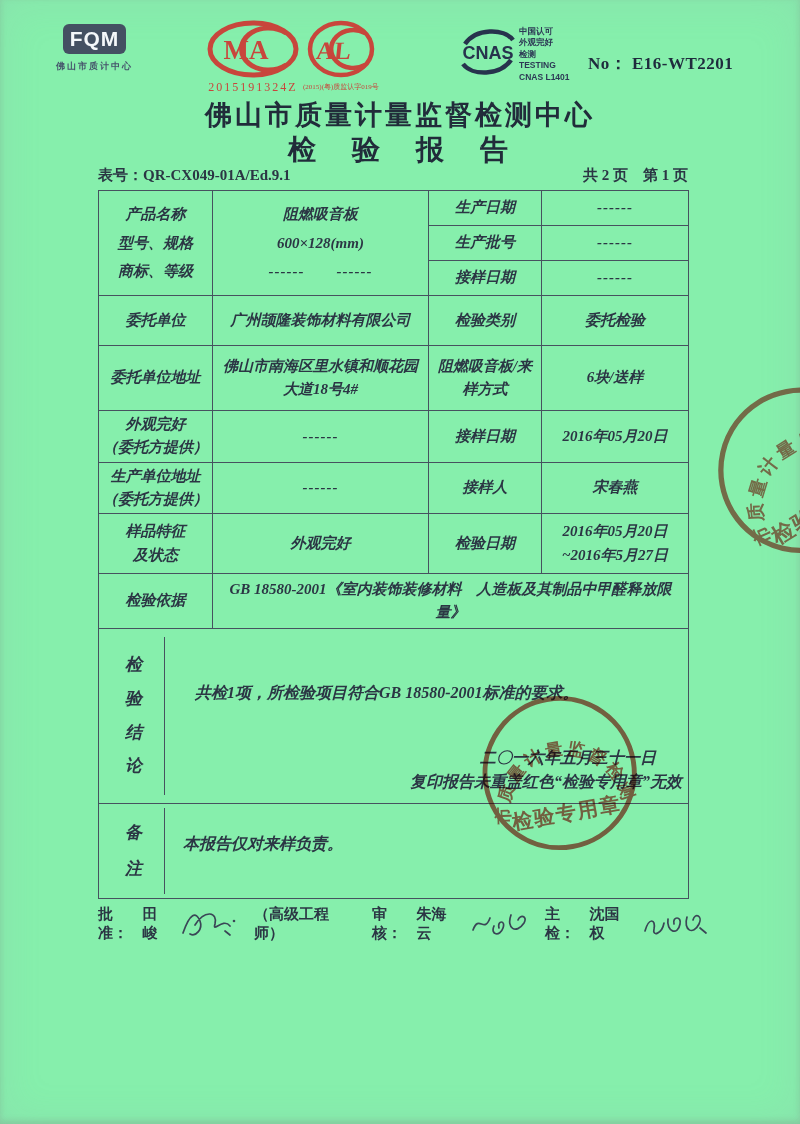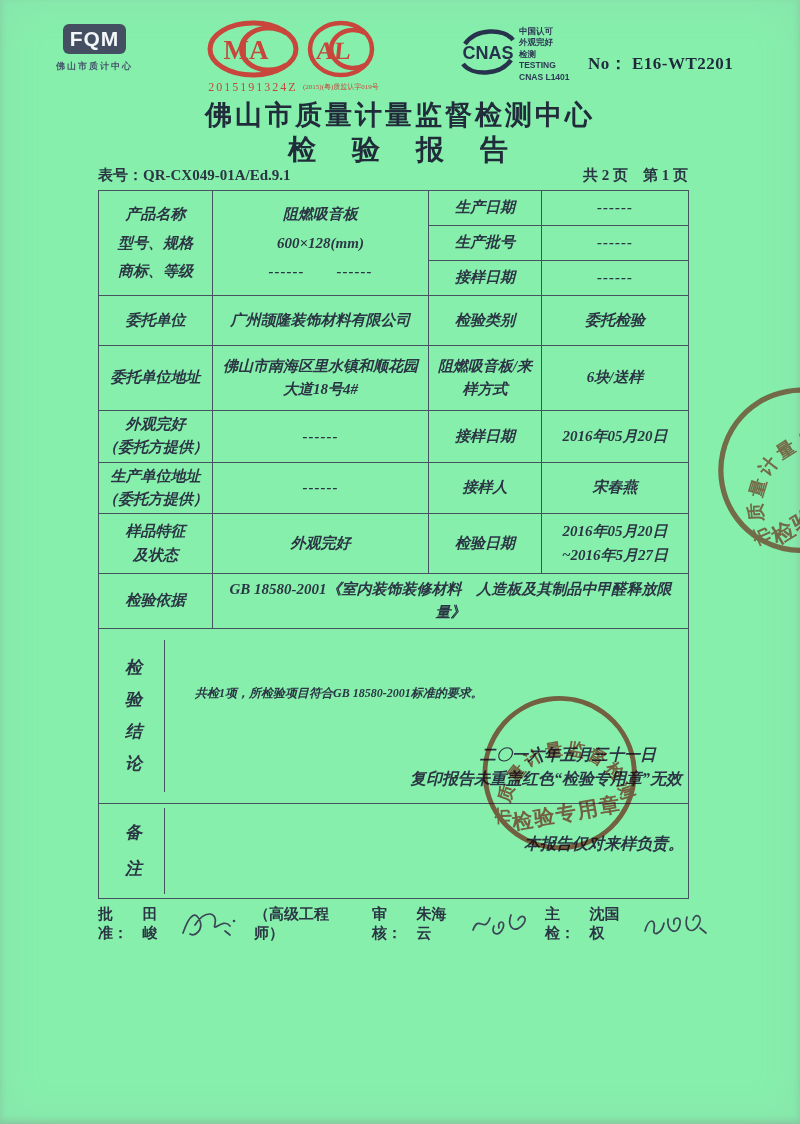--- a/index.html
+++ b/index.html
@@ -45,24 +45,24 @@
                  color:#2b3644;font-style:italic; }
   td.val-left { text-align:left; padding-left:12px; }
   td.nopad { padding:0; }
   .lines div { line-height:1.9; }
   .dashes { letter-spacing:1px; }
   .vblock { display:flex; height:100%; }
   .vlabel { width:62px; border-right:1.5px solid #46525f; display:flex; flex-direction:column;
             justify-content:space-around; align-items:center; padding:12px 0;
             font-size:17px; font-weight:bold; }
   .vcontent { flex:1; position:relative; text-align:left; }
-  .concl-text { margin:44px 0 0 30px; font-size:12px; }
+  .concl-text { margin:44px 0 0 30px; font-size:16px; }
   .concl-date { text-align:right; margin-top:40px; padding-right:28px; font-size:16px; }
   .concl-note { text-align:right; margin-top:0; padding-right:2px; font-size:16px; }
-  .remark-text { margin:24px 0 0 18px; font-size:16px;text-align:right; }
+  .remark-text { margin:24px 0 0 18px; font-size:16px; }
   
   .sigline { position:absolute; top:905px; left:98px; width:610px; display:flex;
              align-items:center; font-size:15px; font-weight:bold; color:#2b3644; }
   .sigline .gap1 { width:6px; } .sigline .gap2 { width:14px; }
   .sig svg { display:block; }
   
   .stamp { position:absolute; opacity:.78; mix-blend-mode:multiply; pointer-events:none; }
   .stamp-right { left:714px; top:382px; transform:rotate(-32deg); }
   .stamp-center { left:478px; top:691px; transform:rotate(-10deg); opacity:.85; }
 </style>

